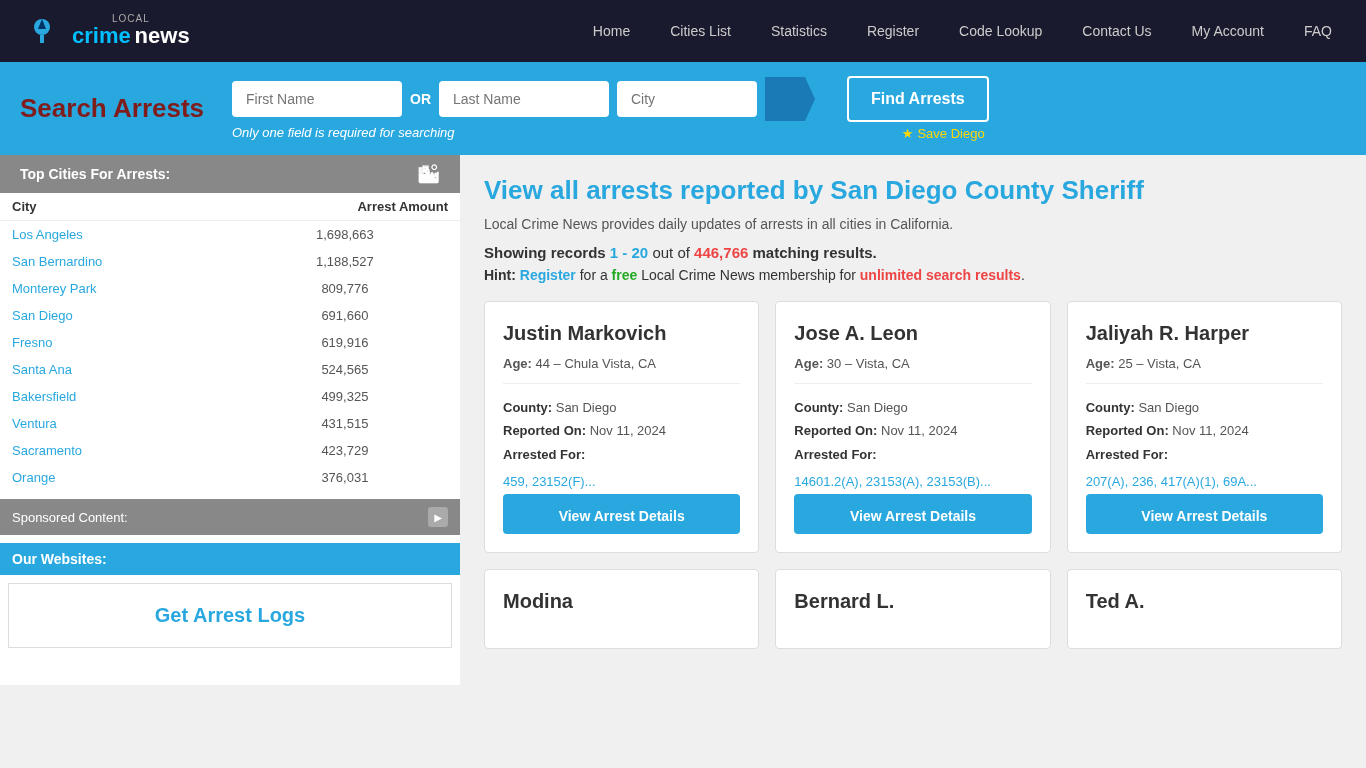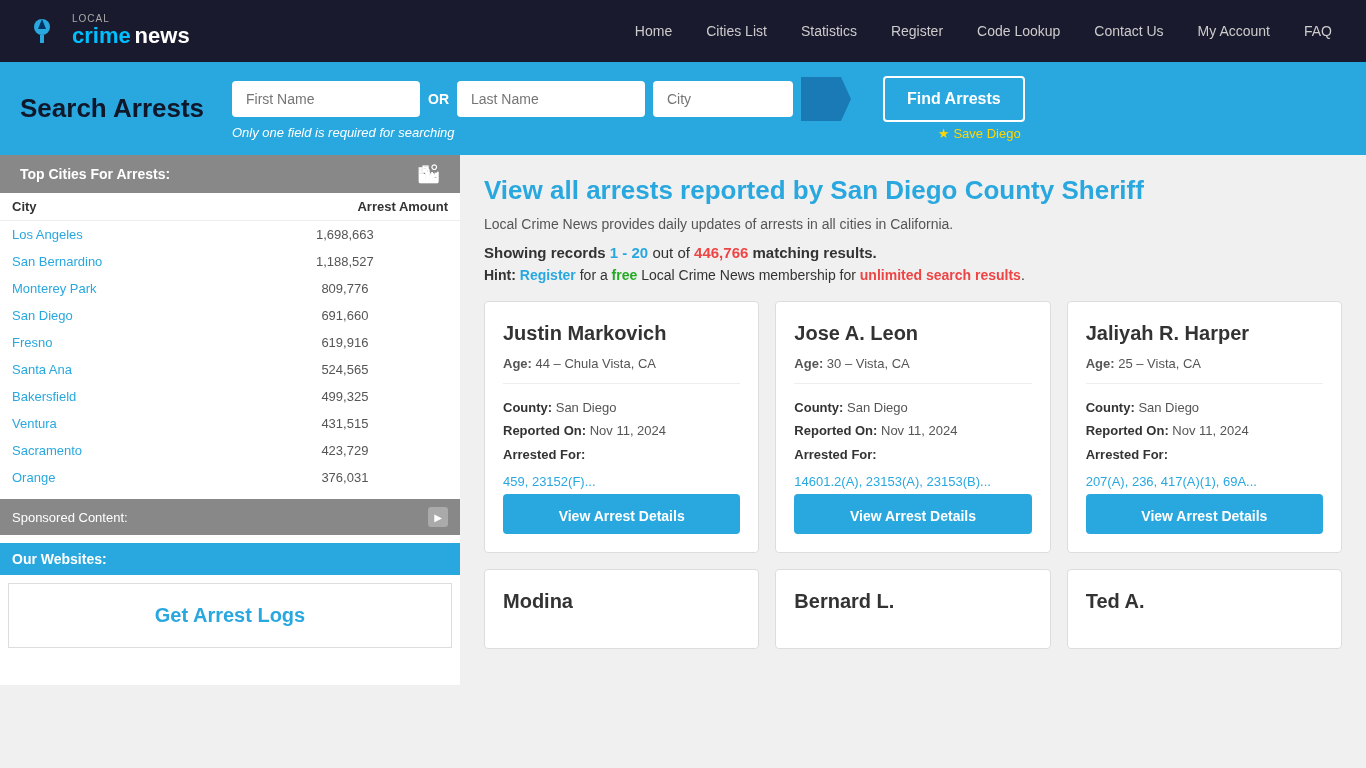--- a/index.html
+++ b/index.html
@@ -26,70 +26,71 @@
     .logo-text {
       display: flex;
       flex-direction: column;
       line-height: 1.1;
     }
     .logo-local {
       font-size: 10px;
       color: #aaa;
       text-transform: uppercase;
       letter-spacing: 1px;
+      text-align: center;
     }
     .logo-crime {
       font-size: 22px;
       font-weight: bold;
       color: #00bfff;
     }
     .logo-news {
       font-size: 22px;
       font-weight: bold;
       color: white;
     }
     .nav-links {
       display: flex;
       align-items: center;
-      gap: 6px;
+      gap: 12px;
     }
     .nav-link {
       color: #ccc;
       text-decoration: none;
       padding: 8px 14px;
       font-size: 14px;
       white-space: nowrap;
       cursor: pointer;
     }
 
     
     .search-bar {
       background: #29a8df;
       display: flex;
       align-items: center;
       padding: 14px 20px;
       gap: 12px;
       min-height: 80px;
     }
     .search-title {
-      color: #0f172a;
+      color: #7f1d1d;
       font-size: 26px;
       font-weight: bold;
       white-space: nowrap;
       min-width: 200px;
     }
     .search-input {
       padding: 10px 14px;
       font-size: 14px;
       border: none;
       border-radius: 4px;
       outline: none;
       background: white;
       color: #999;
-      width: 188px;
+      width: 170px;
     }
     .or-label {
       color: white;
       font-weight: bold;
       font-size: 14px;
     }
     .city-input {
       padding: 10px 14px;
       font-size: 14px;
       border: none;

